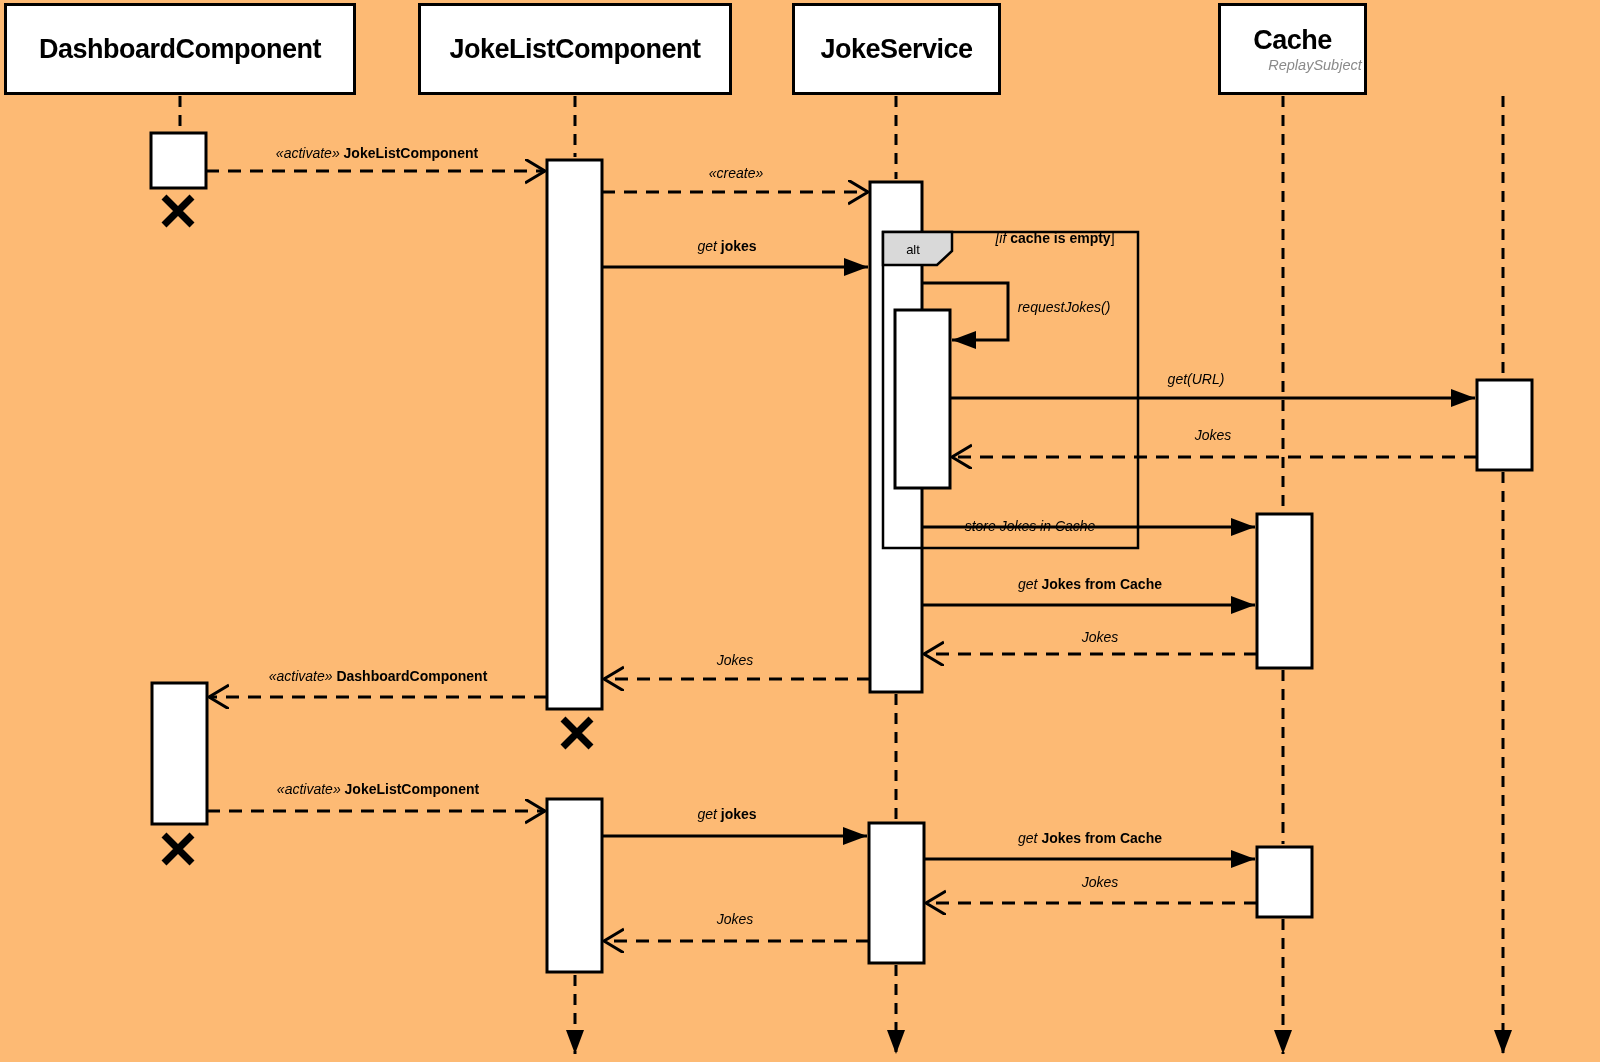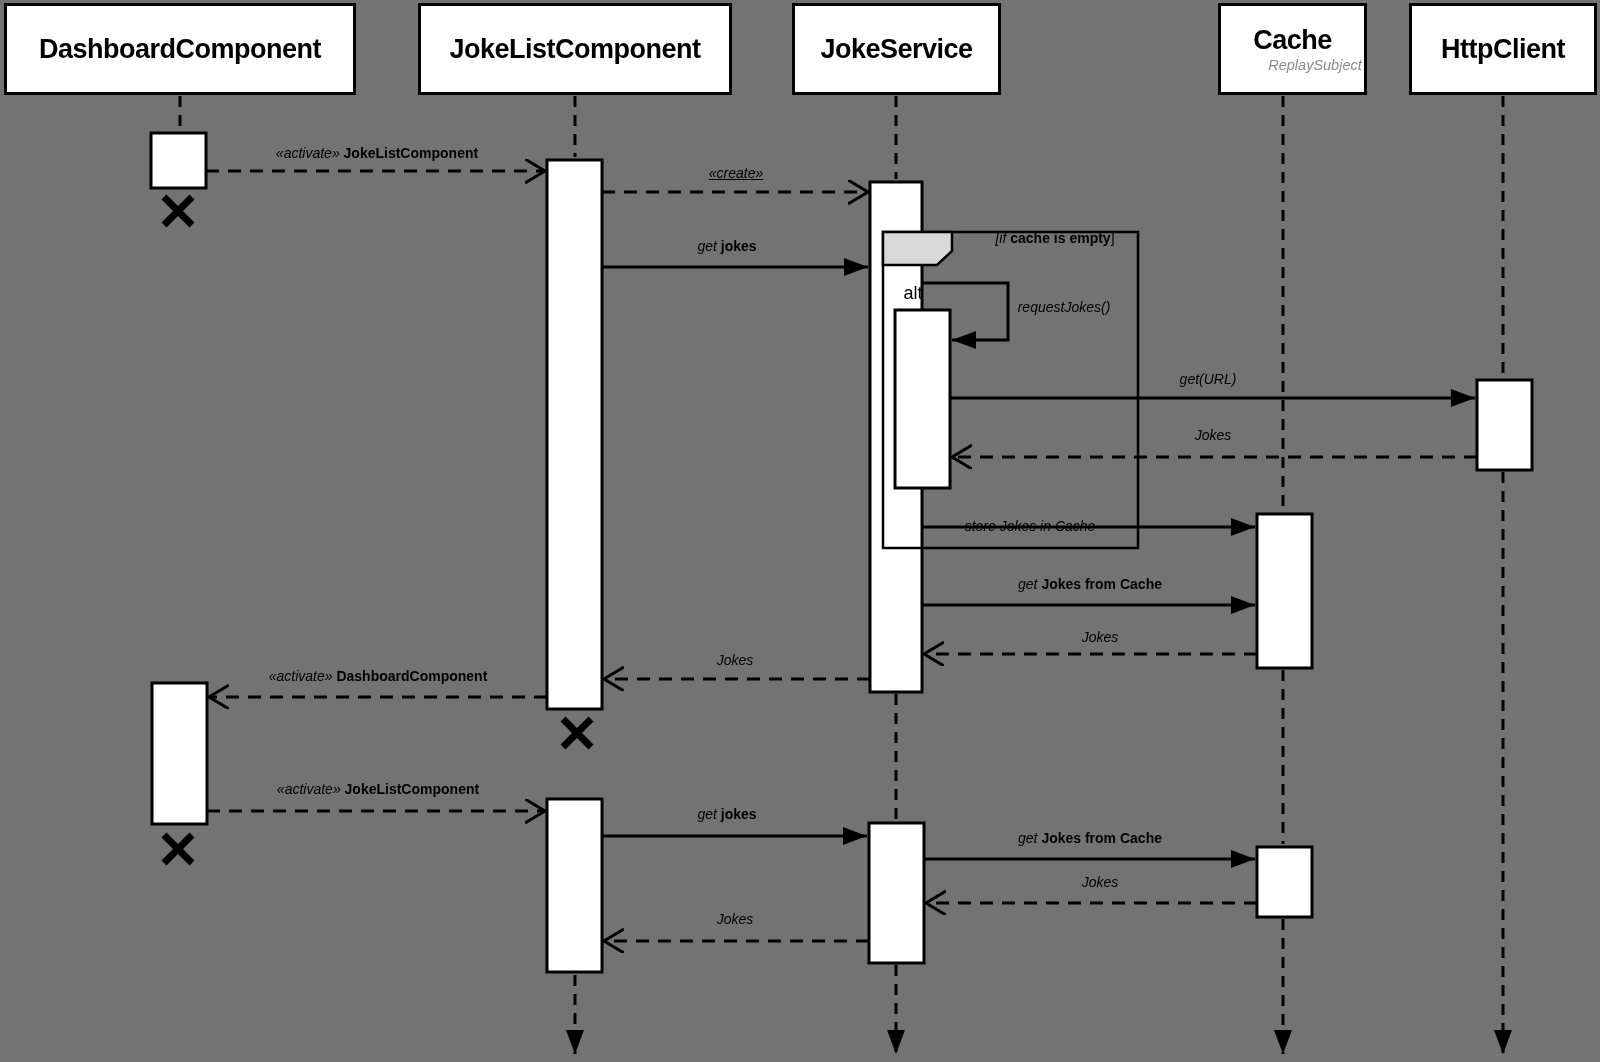--- a/index.html
+++ b/index.html
@@ -1,36 +1,36 @@
 <!DOCTYPE html>
 <html><head>
 <meta charset="utf-8">
 <style>
   html,body{margin:0;padding:0;background:#ffffff;}
   #canvas{
-    position:relative;width:1600px;height:1062px;background:#737373;overflow:hidden;
+    position:relative;width:1600px;height:1062px;background:#fdba74;overflow:hidden;
     font-family:"Liberation Sans", sans-serif;color:#000;
   }
   svg{position:absolute;left:0;top:0;}
   .actor-box{
     position:absolute;top:3px;height:92px;box-sizing:border-box;
     border:3px solid #000;background:#fff;
     display:flex;flex-direction:column;align-items:center;justify-content:center;
   }
   .actor-name{font-weight:bold;font-size:27px;letter-spacing:-0.5px;white-space:nowrap;}
   .actor-stereotype{font-style:italic;font-size:14.5px;color:#8a8a8a;margin-top:1px;margin-left:45px;}
   .lbl{
     position:absolute;transform:translate(-50%,-50%);white-space:nowrap;
     font-size:14px;line-height:1;
   }
   .it{font-style:italic;}
   .bd{font-weight:bold;}
   .alt-op{
     position:absolute;transform:translate(-50%,-50%);
-    font-size:18px;line-height:1;margin-top:44px;
+    font-size:13px;line-height:1;
   }
 </style>
 </head>
 <body>
 
 <div id="canvas">
 
   <svg width="1600" height="1062" viewBox="0 0 1600 1062">
     <defs>
       <marker id="af" markerUnits="userSpaceOnUse" markerWidth="26" markerHeight="20" refX="24" refY="9" orient="auto">
@@ -108,36 +108,33 @@
   <div class="actor-box" style="left:418px;width:314px;">
     <div class="actor-name">JokeListComponent</div>
   </div>
   <div class="actor-box" style="left:792px;width:209px;">
     <div class="actor-name">JokeService</div>
   </div>
   <div class="actor-box" style="left:1218px;width:149px;">
     <div class="actor-name">Cache</div>
     <div class="actor-stereotype">ReplaySubject</div>
   </div>
-  <div class="actor-box" style="left:1409px;width:188px;">
-    <div class="actor-name">HttpClient</div>
-  </div>
 
   <div class="alt-op" style="left:913px;top:249px;">alt</div>
   <div class="lbl" style="left:1055px;top:238px;text-align:center;"><span class="it">[if</span> <span class="bd">cache is empty</span><span>]</span></div>
 
   <div class="lbl" style="left:377px;top:153px;"><span class="it">«activate»</span> <span class="bd">JokeListComponent</span></div>
 
-  <div class="lbl" style="left:736px;top:173px;text-decoration:underline;"><span class="it">«create»</span></div>
+  <div class="lbl" style="left:736px;top:173px;"><span class="it">«create»</span></div>
 
   <div class="lbl" style="left:727px;top:246px;"><span class="it">get</span> <span class="bd">jokes</span></div>
 
   <div class="lbl" style="left:1064px;top:307px;"><span class="it">requestJokes()</span></div>
 
-  <div class="lbl" style="left:1196px;top:379px;margin-left:12px;"><span class="it">get(URL)</span></div>
+  <div class="lbl" style="left:1196px;top:379px;"><span class="it">get(URL)</span></div>
 
   <div class="lbl" style="left:1213px;top:435px;"><span class="it">Jokes</span></div>
 
   <div class="lbl" style="left:1030px;top:506px;margin-top:20px;"><span class="it">store Jokes in Cache</span></div>
 
   <div class="lbl" style="left:1090px;top:584px;"><span class="it">get</span> <span class="bd">Jokes from Cache</span></div>
 
   <div class="lbl" style="left:1100px;top:637px;"><span class="it">Jokes</span></div>
 
   <div class="lbl" style="left:735px;top:660px;"><span class="it">Jokes</span></div>

